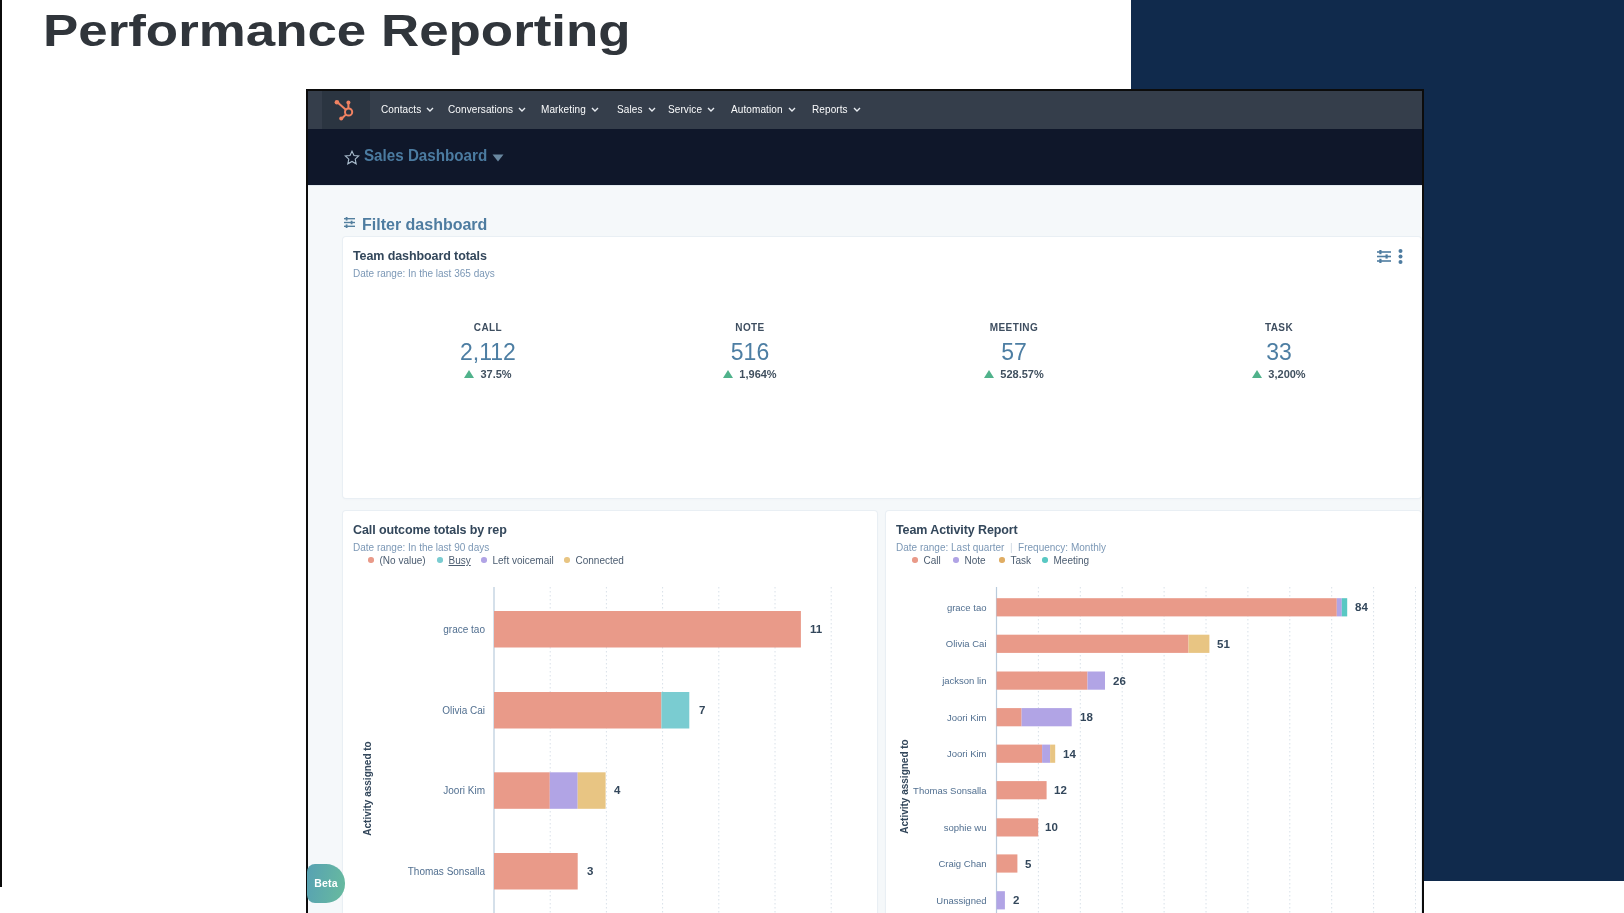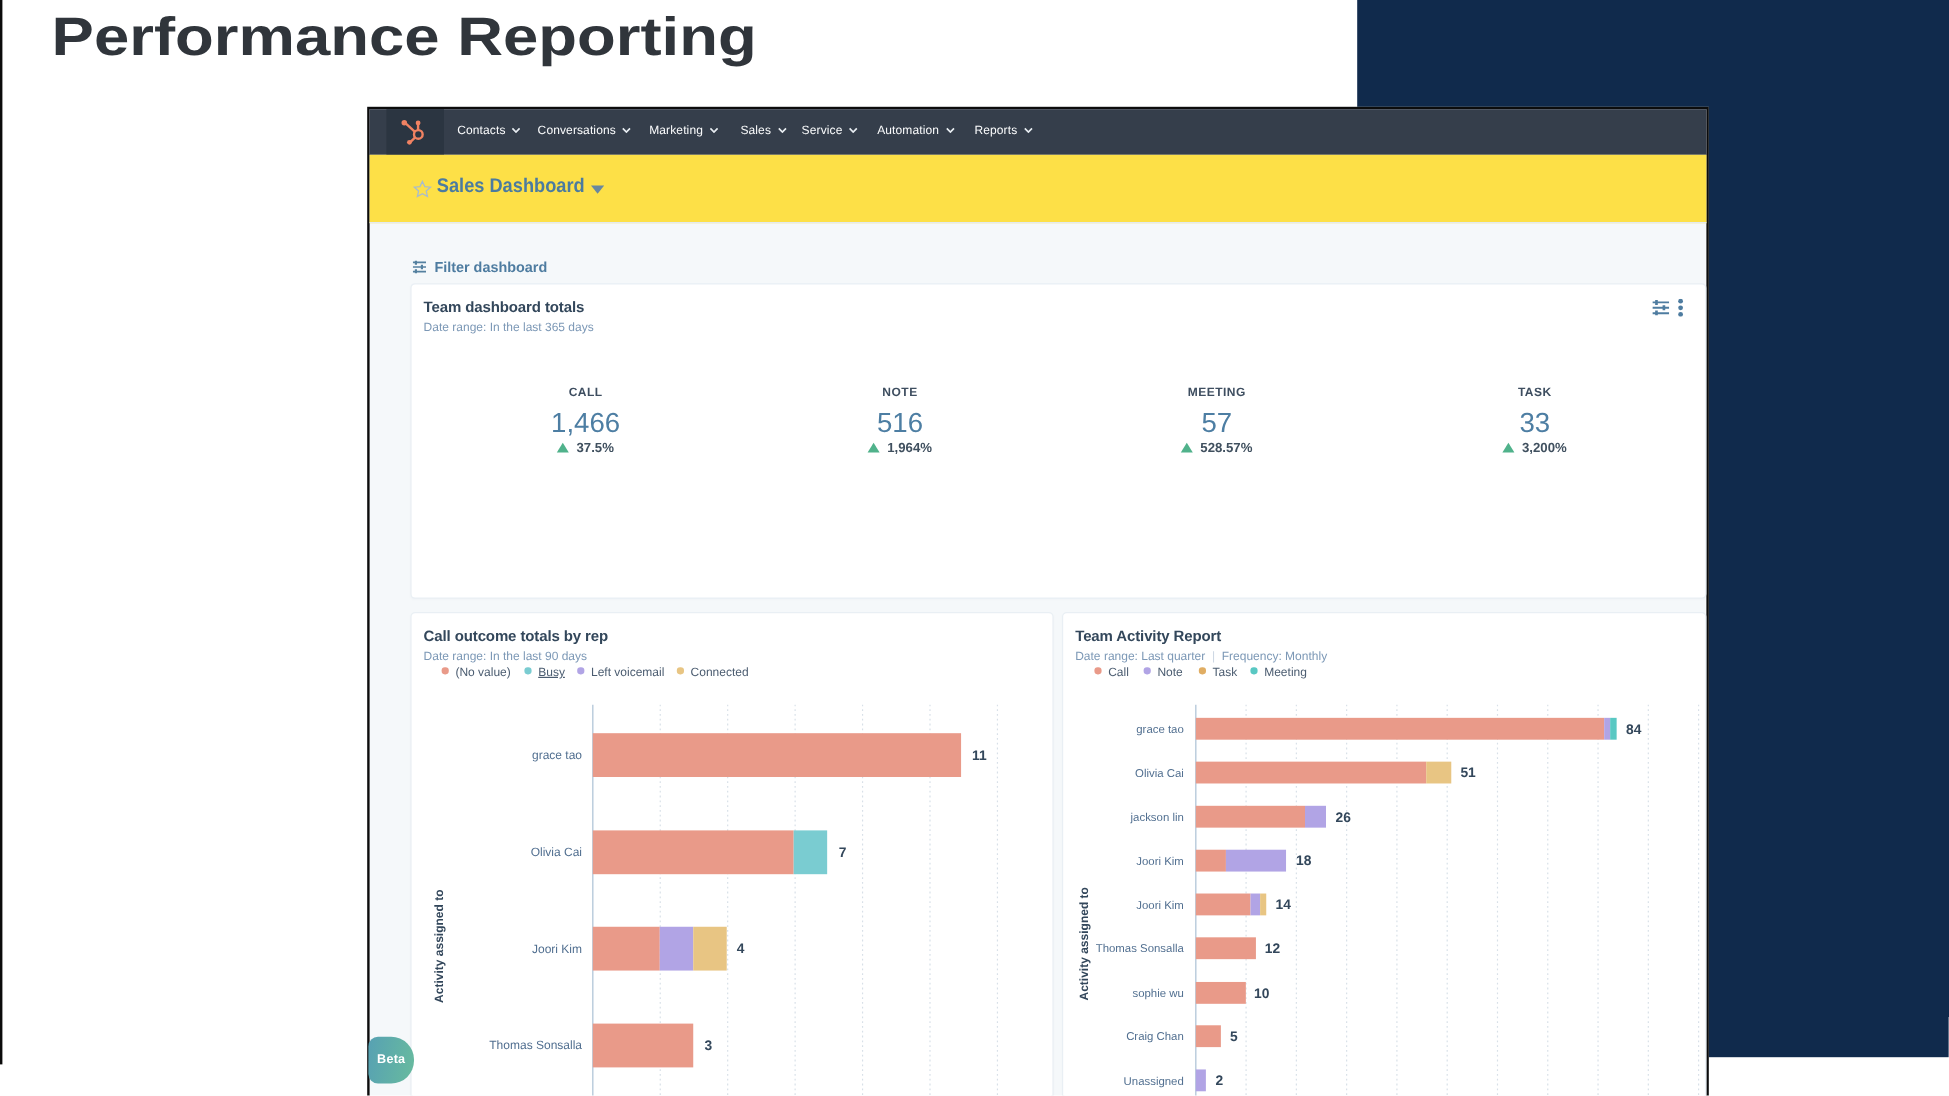--- a/index.html
+++ b/index.html
@@ -13,26 +13,26 @@
   h1.title span { display:inline-block; transform:scaleX(1.175); transform-origin:left center; }
   .shot { position:absolute; left:306px; top:89px; width:1118px; height:830px;
     border:2px solid #0c0c0c; background:#f5f8fa; }
   
   .topnav { position:absolute; left:0; top:0; width:100%; height:38px; background:#353e4b; }
   .logo { position:absolute; left:14px; top:0; width:48px; height:38px; background:#2b3541; }
   .navitem { position:absolute; top:0; height:38px; line-height:38px; color:#fbfcfd;
     font-size:10px; font-weight:400; letter-spacing:0.1px; white-space:nowrap; }
   .navitem svg { margin-left:5px; vertical-align:1px; }
   
-  .band { position:absolute; left:0; top:38px; width:100%; height:57px; background:#fde047;
+  .band { position:absolute; left:0; top:38px; width:100%; height:57px; background:#0f172a;
     border-bottom:1px solid #e3eaf0; }
   .sd-title { position:absolute; left:56px; top:17px; font-size:16.5px; font-weight:700; color:#4b7ba0;
     display:inline-block; transform:scaleX(0.92); transform-origin:left center; }
   
-  .filter-label { position:absolute; left:54px; top:125px; font-size:12px; font-weight:600; color:#4e7ca0; }
+  .filter-label { position:absolute; left:54px; top:125px; font-size:16px; font-weight:600; color:#4e7ca0; }
   
   .card { position:absolute; background:#ffffff; border-radius:3px;
     box-shadow:0 0 0 1px #e9eff4, 0 1px 3px rgba(45,62,80,0.04); }
   .card-title { position:absolute; left:10px; top:12px; font-size:12.5px; font-weight:700; color:#33475b; letter-spacing:-0.1px; }
   .card-date { position:absolute; left:10px; top:31px; font-size:10px; color:#7c98b6; }
   
   .stat { position:absolute; width:220px; transform:translateX(-50%); text-align:center; top:0; }
   .stat .lbl { font-size:10px; line-height:10px; font-weight:700; color:#3e4e60; letter-spacing:0.4px; }
   .stat .num { font-size:23px; line-height:24px; color:#4d7ea3; margin-top:7px; }
   .stat .delta { margin-top:4px; font-size:11px; color:#40505f; font-weight:600; }
@@ -133,21 +133,21 @@
       </svg>
       <svg style="position:absolute;left:1055px;top:12px;" width="5" height="15" viewBox="0 0 5 15">
         <g fill="#4e7ca0">
             <circle cx="2.5" cy="2" r="2"></circle>
             <circle cx="2.5" cy="7.5" r="2"></circle>
             <circle cx="2.5" cy="13" r="2"></circle>
           </g>
       </svg>
       <div class="stat" style="left:145px; top:86px;">
         <div class="lbl">CALL</div>
-        <div class="num">1,466</div>
+        <div class="num">2,112</div>
         <div class="delta"><span class="tri"></span>37.5%</div>
       </div>
       <div class="stat" style="left:407px; top:86px;">
         <div class="lbl">NOTE</div>
         <div class="num">516</div>
         <div class="delta"><span class="tri"></span>1,964%</div>
       </div>
       <div class="stat" style="left:671px; top:86px;">
         <div class="lbl">MEETING</div>
         <div class="num">57</div>

